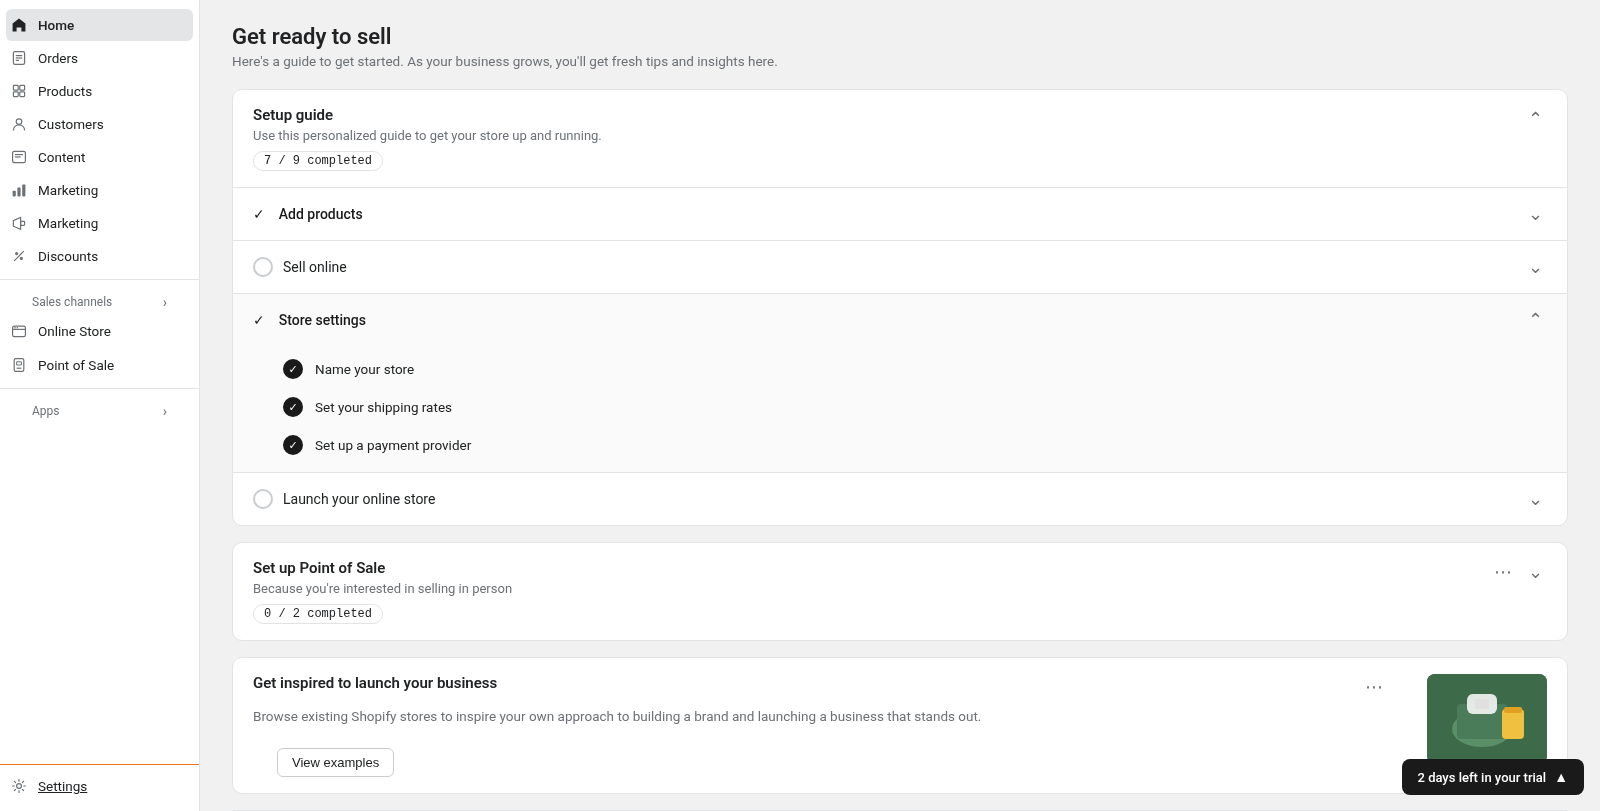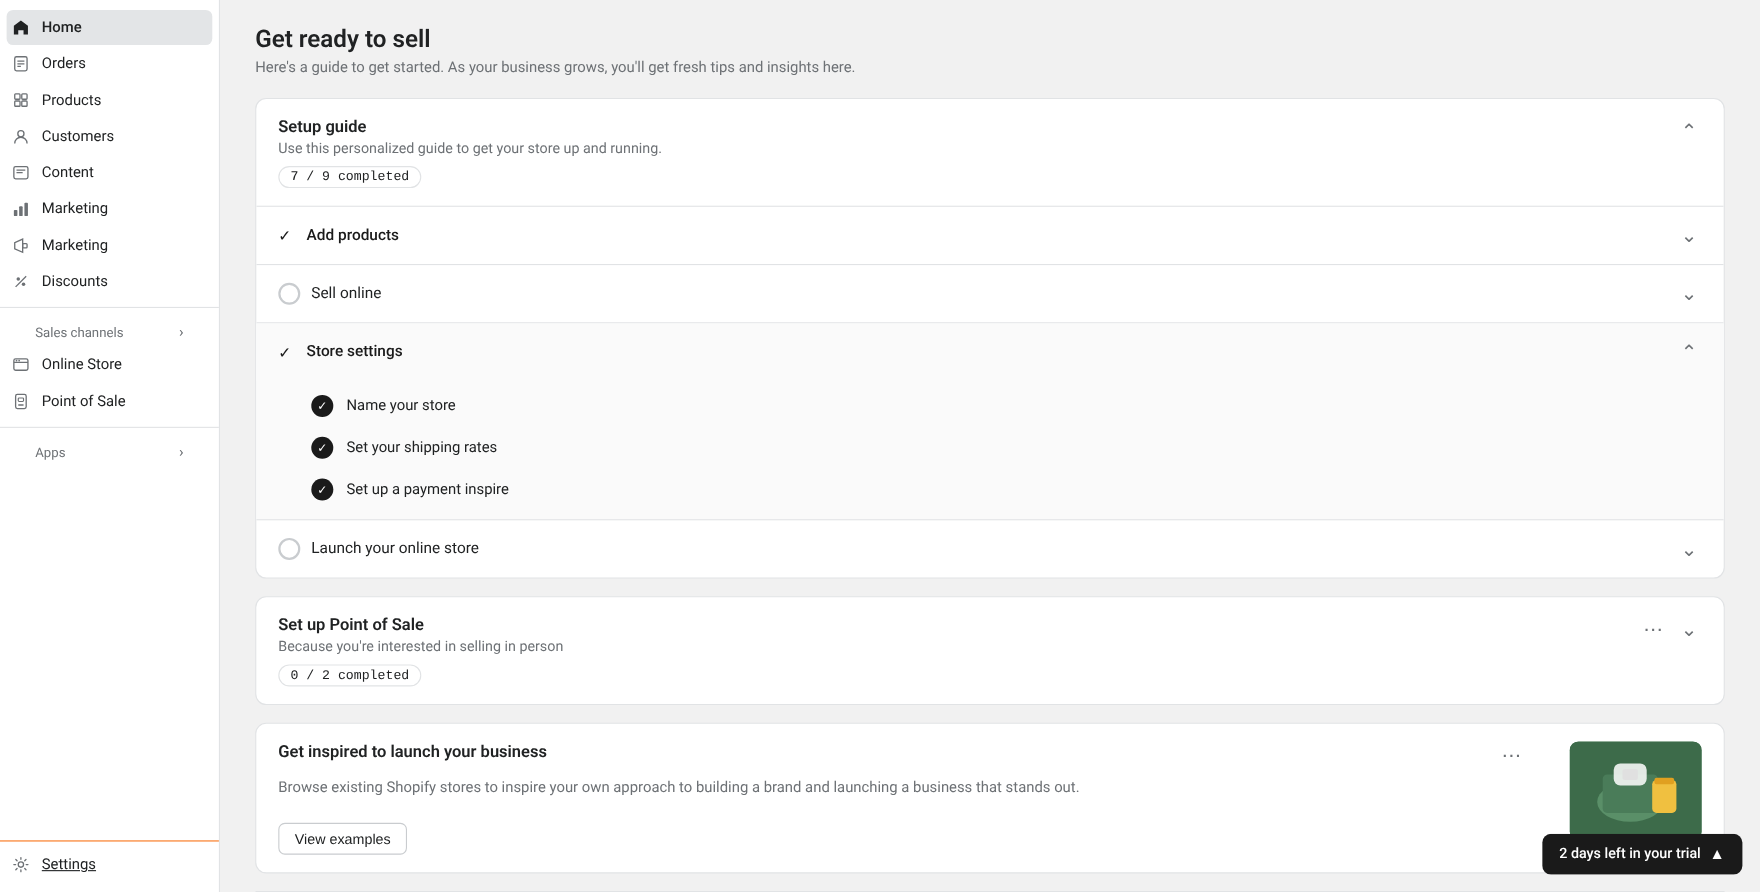--- a/index.html
+++ b/index.html
@@ -153,20 +153,21 @@
       align-items: center;
       padding: 6px 14px;
       border: 1px solid #c9cccf;
       border-radius: 6px;
       background: #fff;
       font-size: 13px;
       cursor: pointer;
       margin-top: 10px;
       color: #202223;
       font-weight: 500;
+      margin-left: 24px;
     }
 
     
     .trial-badge {
       position: fixed;
       bottom: 16px;
       right: 16px;
       background: #1a1a1a;
       color: #fff;
       padding: 10px 16px;
@@ -362,21 +363,21 @@
         <div class="store-setting-row">
           <div class="circle-check">✓</div>
           <span>Name your store</span>
         </div>
         <div class="store-setting-row">
           <div class="circle-check">✓</div>
           <span>Set your shipping rates</span>
         </div>
         <div class="store-setting-row">
           <div class="circle-check">✓</div>
-          <span>Set up a payment inspire</span>
+          <span>Set up a payment provider</span>
         </div>
       </div>
     </div>
 
     <div class="guide-item">
       <div class="guide-item-left">
         <span class="check-icon outline"></span>
         <span>Launch your online store</span>
       </div>
       <button class="icon-btn">⌄</button>

